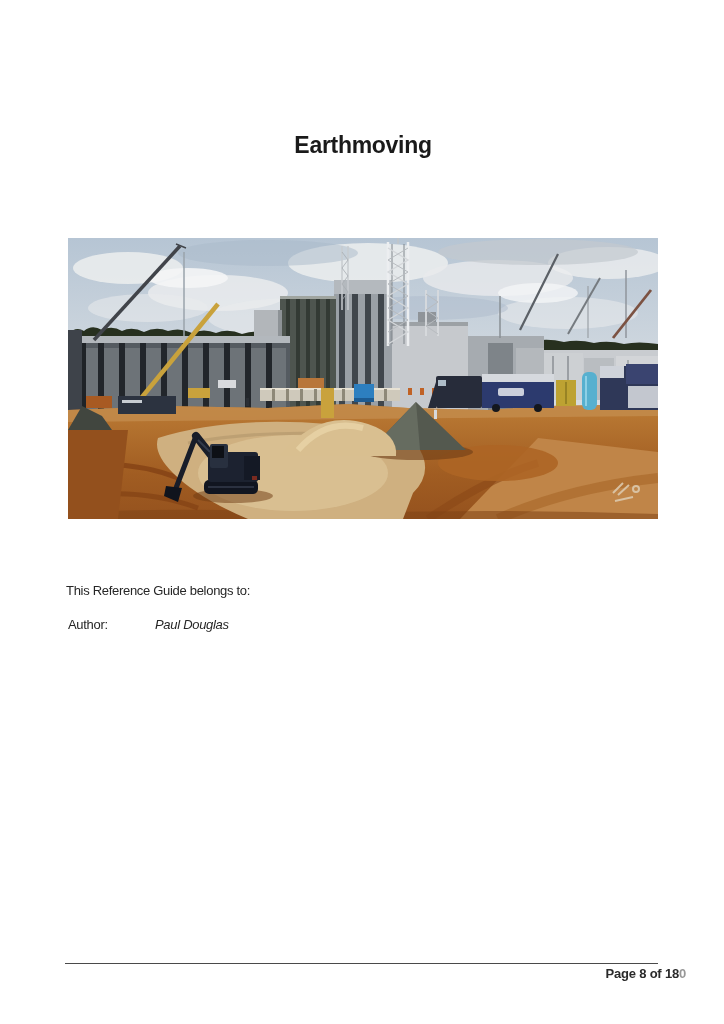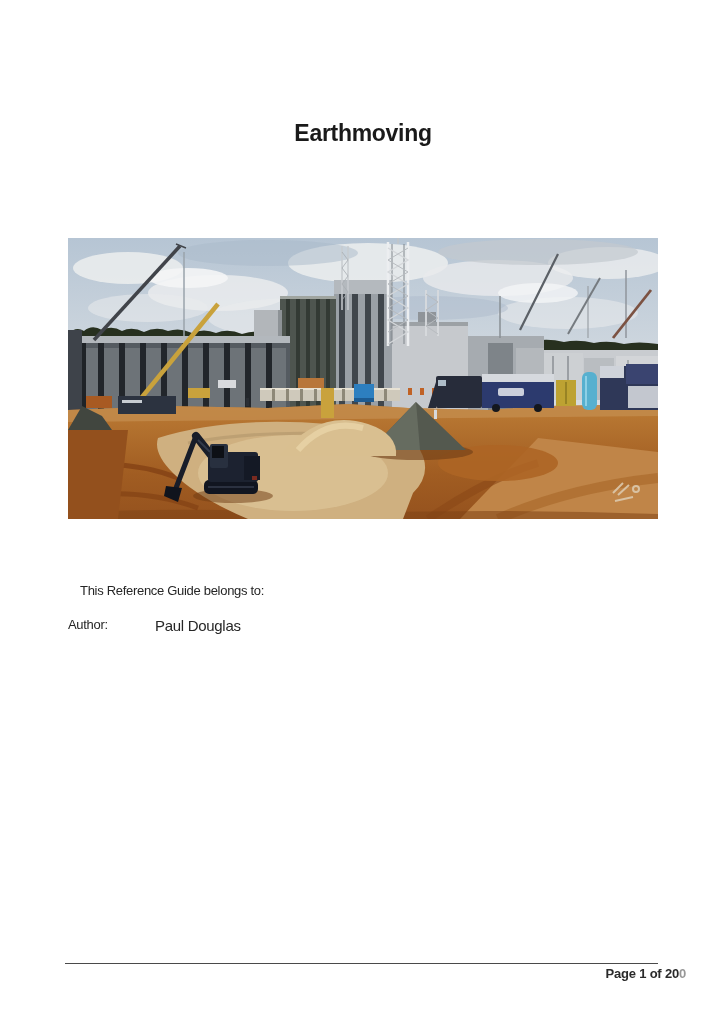--- a/index.html
+++ b/index.html
@@ -7,52 +7,52 @@
     position: relative;
     width: 724px;
     height: 1024px;
     background: #ffffff;
     font-family: "Liberation Sans", "DejaVu Sans", sans-serif;
     color: #262626;
     overflow: hidden;
   }
   .doc-title {
     position: absolute;
-    left: 68px; top: 120px; width: 590px;
+    left: 68px; top: 132px; width: 590px;
     text-align: center;
     font-size: 23px; font-weight: bold; letter-spacing: -0.3px;
     color: #1a1a1a;
   }
   .doc-subtitle {
     position: absolute;
     left: 68px; top: 186px; width: 590px;
     text-align: center;
     font-size: 27px; font-weight: bold; letter-spacing: -0.5px;
     color: #1a1a1a;
   }
   .cover-photo {
     position: absolute;
     left: 68px; top: 238px; width: 590px; height: 281px;
   }
   .cover-photo svg { display:block; width:100%; height:100%; }
   .belongs-label {
-    position: absolute; left: 80px; top: 583px;
+    position: absolute; left: 66px; top: 583px;
     font-size: 13px; letter-spacing: -0.3px; color:#262626;
   }
   .belongs-blank {
     position: absolute; left: 287px; top: 583px;
     font-size: 13px; color:#3a3a3a; letter-spacing:0; white-space:nowrap;
   }
   .author-label {
     position: absolute; left: 68px; top: 617px;
     font-size: 13px; letter-spacing: -0.3px; color:#262626;
   }
   .author-name {
     position: absolute; left: 155px; top: 617px;
-    font-size: 15px; letter-spacing: -0.3px; color:#262626;
+    font-size: 13px; letter-spacing: -0.3px; color:#262626;font-style:italic;
   }
   .footer-rule {
     position: absolute; left: 65px; top: 963px; width: 593px;
     border-top: 1px solid #4a4a4a; height:0;
   }
   .footer-text {
     position: absolute; right: 38px; top: 966px;
     font-size: 13px; font-weight: bold; color: #2a2a2a; letter-spacing:-0.2px;
     white-space: nowrap;
   }
@@ -283,15 +283,15 @@
       </g>
     </svg>
   </div>
 
   <span class="belongs-label">This Reference Guide belongs to:</span>
 
   <span class="author-label">Author:</span>
   <span class="author-name">Paul Douglas</span>
 
   <div class="footer-rule"></div>
-  <div class="footer-text"><span>Page 1 of 20</span><span class="faded">0</span></div>
+  <div class="footer-text"><span>Page 8 of 18</span><span class="faded">0</span></div>
 
 </div>
 
 </body></html>

